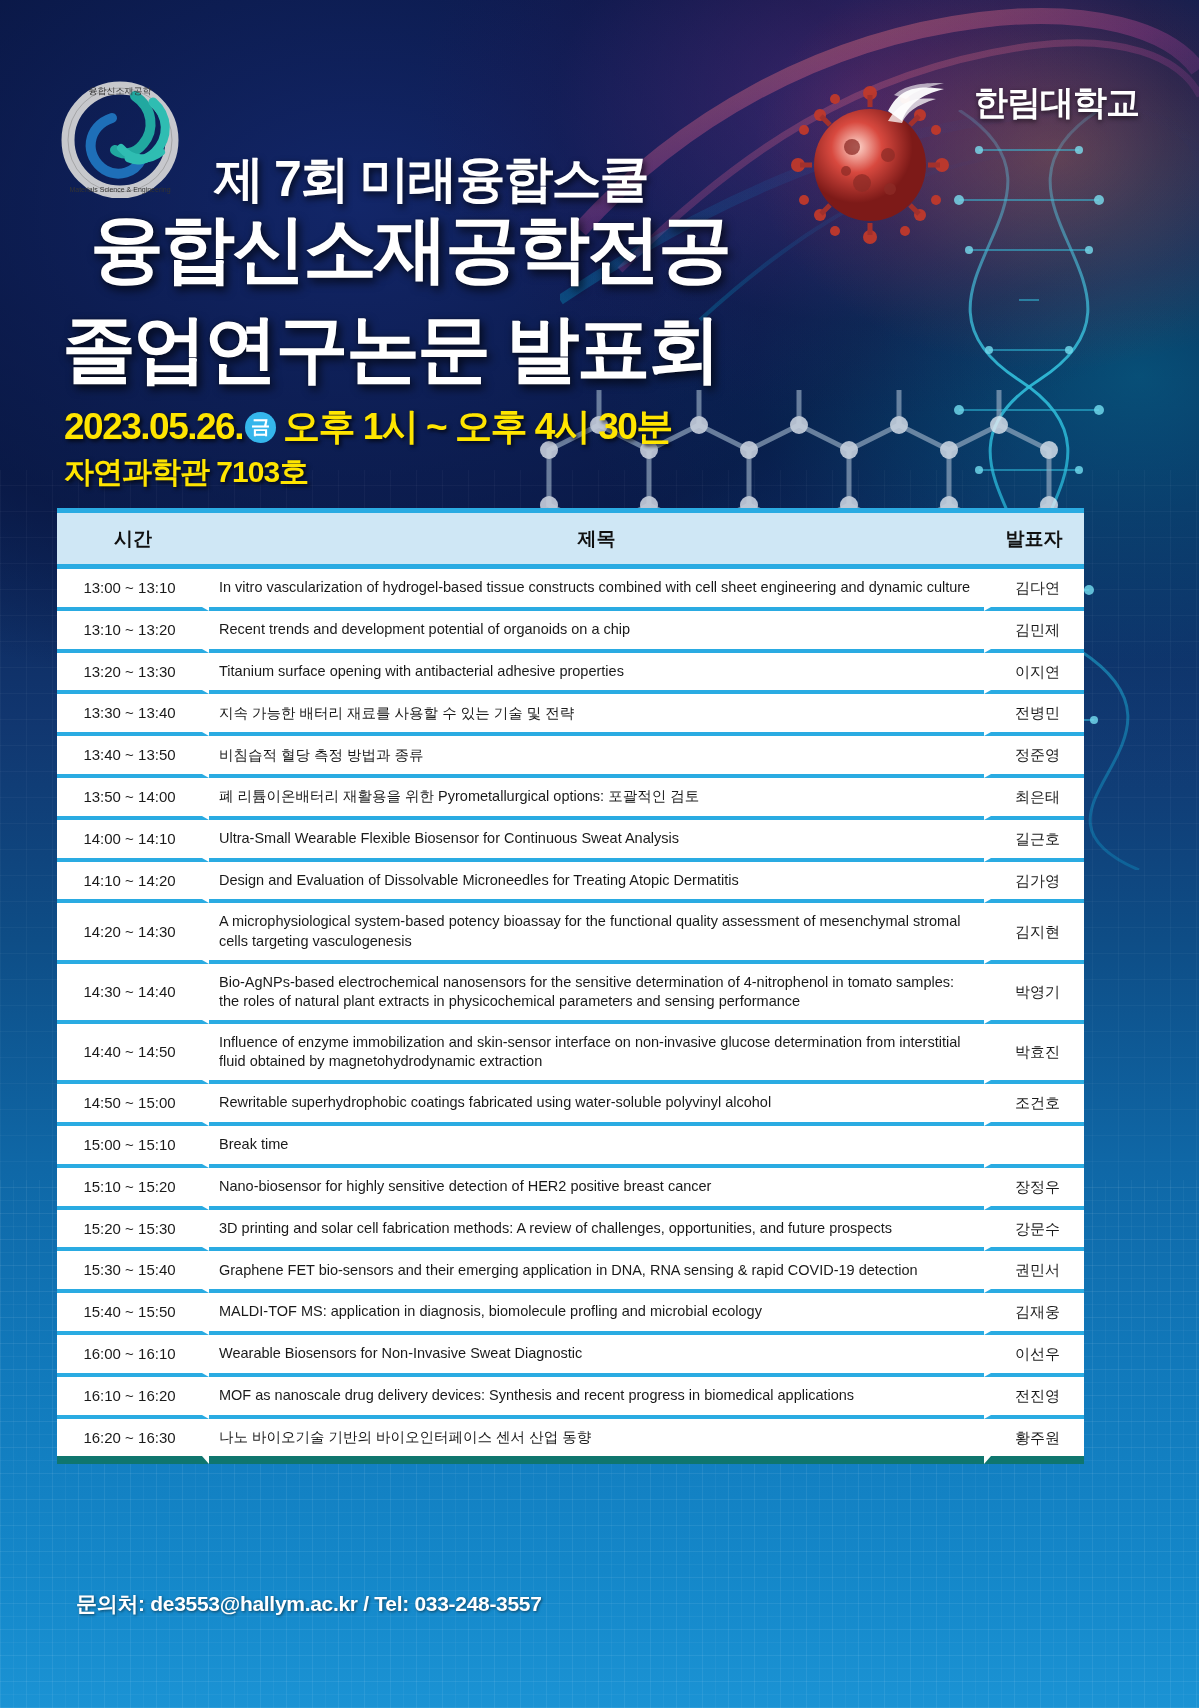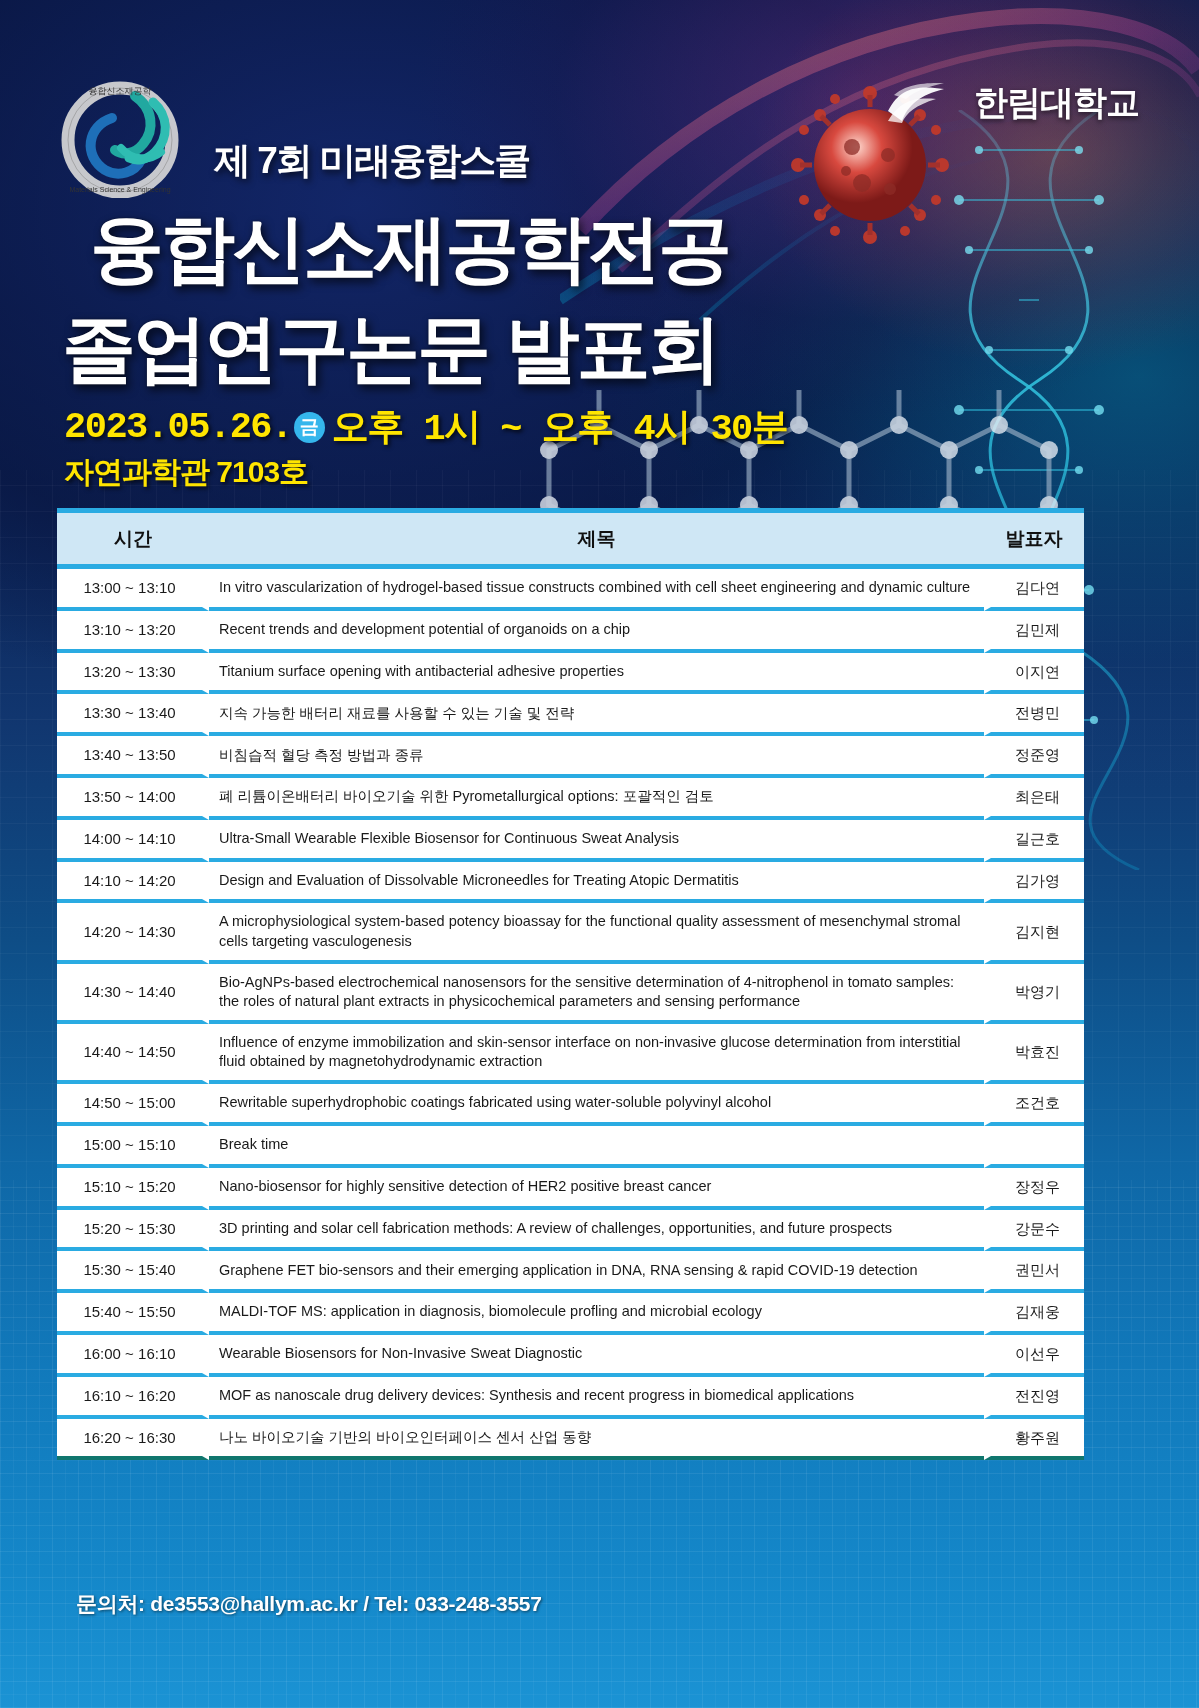--- a/index.html
+++ b/index.html
@@ -102,23 +102,23 @@
     color: #ffffff;
     font-size: 34px;
     font-weight: bold;
     letter-spacing: -1px;
     text-shadow: 0 2px 5px rgba(0,0,0,.6);
   }
 
   
   .kicker {
     position: absolute;
-    left: 214px; top: 136px;
+    left: 214px; top: 146px;
     color: #ffffff;
-    font-size: 37px;
+    font-size: 50px;
     font-weight: bold;
     letter-spacing: -2px;
     text-shadow: 2px 3px 7px rgba(0,0,0,.75);
   }
   .title1, .title2 {
     position: absolute;
     left: 62px;
     color: #ffffff;
     font-size: 74px;
     font-weight: bold;
@@ -132,21 +132,20 @@
   .dateline {
     position: absolute;
     left: 64px; top: 402px;
     display: flex;
     align-items: center;
     color: #ffe500;
     font-size: 37px;
     font-weight: bold;
     letter-spacing: -1.5px;
     text-shadow: 2px 2px 4px rgba(0,0,0,.8);
-    font-family: Liberation Mono, monospace;
   }
   .daybadge {
     display: inline-flex;
     align-items: center;
     justify-content: center;
     width: 31px; height: 31px;
     border-radius: 50%;
     background: #35b6ec;
     color: #ffffff;
     font-size: 19px;
@@ -188,21 +187,21 @@
   .sched thead th.c-time { width: 152px; }
   .sched thead th.c-name { width: 100px; }
 
   .sched tbody td {
     padding: 9px 10px;
     border-bottom: 4px solid #2aabe2;
     vertical-align: middle;
     line-height: 1.32;
     background: #ffffff;
   }
-  .sched tbody tr:last-child td { border-bottom: 4px solid #0f766e; margin-top: 36px; }
+  .sched tbody tr:last-child td { border-bottom: 8px solid #0f766e; margin-top: 36px; }
 
   .sched td.c-time {
     text-align: center;
     font-size: 15px;
     white-space: nowrap;
     border-right: 7px solid #ffffff;
   }
   .sched td.c-title {
     text-align: left;
     padding-left: 10px;
@@ -456,21 +455,21 @@
           <td class="c-title">지속 가능한 배터리 재료를 사용할 수 있는 기술 및 전략</td>
           <td class="c-name">전병민</td>
         </tr>
         <tr>
           <td class="c-time">13:40 ~ 13:50</td>
           <td class="c-title">비침습적 혈당 측정 방법과 종류</td>
           <td class="c-name">정준영</td>
         </tr>
         <tr>
           <td class="c-time">13:50 ~ 14:00</td>
-          <td class="c-title">폐 리튬이온배터리 바이오기술 위한 Pyrometallurgical options: 포괄적인 검토</td>
+          <td class="c-title">폐 리튬이온배터리 재활용을 위한 Pyrometallurgical options: 포괄적인 검토</td>
           <td class="c-name">최은태</td>
         </tr>
         <tr>
           <td class="c-time">14:00 ~ 14:10</td>
           <td class="c-title">Ultra-Small Wearable Flexible Biosensor for Continuous Sweat Analysis</td>
           <td class="c-name">길근호</td>
         </tr>
         <tr>
           <td class="c-time">14:10 ~ 14:20</td>
           <td class="c-title">Design and Evaluation of Dissolvable Microneedles for Treating Atopic Dermatitis</td>

